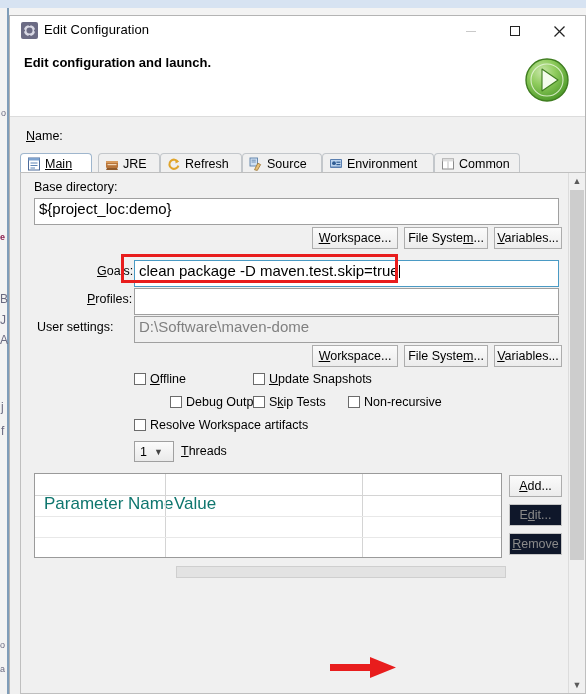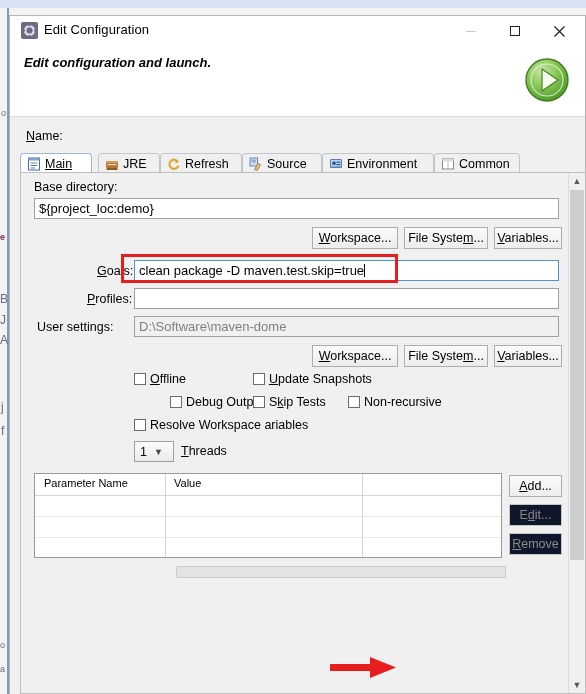--- a/index.html
+++ b/index.html
@@ -71,21 +71,20 @@
   #btn-max { right: 48px; }
   #btn-close { right: 4px; }
   .winbtn svg { display: block; }
 
   
   #header {
     position: relative;
     height: 70px;
     background: #ffffff;
     border-bottom: 1px solid #dcdcdc;
-    font-style: italic;
   }
   #header-title {
     position: absolute; left: 14px; top: 9px;
     font-size: 13px; font-weight: bold; color: #000;
   }
   #header-run-icon {
     position: absolute; right: 13px; top: 9px;
     width: 50px; height: 50px;
   }
 
@@ -150,25 +149,25 @@
     box-sizing: border-box;
   }
   #panel-inner {
     position: absolute; left: 0; top: 0;
     width: 548px; height: 520px;
     overflow: hidden;
   }
 
   .lbl { position: absolute; font-size: 12.5px; color: #000; white-space: nowrap; }
   .txtfield {
-    position: absolute; height: 21px;
+    position: absolute; height: 27px;
     background: #ffffff;
     border: 1px solid #a0a0a0;
     box-sizing: border-box;
-    font-size: 13px; color: #000;
+    font-size: 15px; color: #000;
     padding: 2px 4px;
     line-height: 16px;
     overflow: hidden; white-space: nowrap;
   }
   .txtfield.grey { background: #f0f0f0; color: #808080; }
   .txtfield.focusborder { border: 1px solid #4a9ac4; }
 
   .btn {
     position: absolute;
     height: 22px;
@@ -210,22 +209,22 @@
     border: 1px solid #9a9a9a;
     box-sizing: border-box;
     overflow: hidden;
   }
   #ptable .thead {
     height: 21px; border-bottom: 1px solid #d4d4d4;
     position: relative;
     background: #ffffff;
   }
   #ptable .th {
-    position: absolute; top: 3px;
-    font-size: 11px; color: #000000;
+    position: absolute; top: 20px;
+    font-size: 17px; color: #0f766e;
   }
   #ptable .colsep {
     position: absolute; top: 0; width: 1px; background: #d4d4d4;
   }
   #ptable .rowsep {
     position: absolute; left: 0; height: 1px; background: #e8e8e8;
   }
 
   
   .sb-v {
@@ -487,21 +486,21 @@
         <div class="cbrow" style="left:232px; top:222px;">
           <span class="cbox"></span>
           <span>S<u>k</u>ip Tests</span>
         </div>
         <div class="cbrow" style="left:327px; top:222px;">
           <span class="cbox"></span>
           <span>Non-recursive</span>
         </div>
         <div class="cbrow" style="left:113px; top:245px;">
           <span class="cbox"></span>
-          <span>Resolve Workspace ariables</span>
+          <span>Resolve Workspace artifacts</span>
         </div>
 
         <div class="combo" style="left:113px; top:268px; width:40px;">
           <span>1</span>
           <span class="chev">▼</span>
         </div>
         <div class="lbl" style="left:160px; top:271px;"><u>T</u>hreads</div>
 
         <div id="ptable" style="left:13px; top:300px; width:468px; height:85px;">
           <div class="thead">

